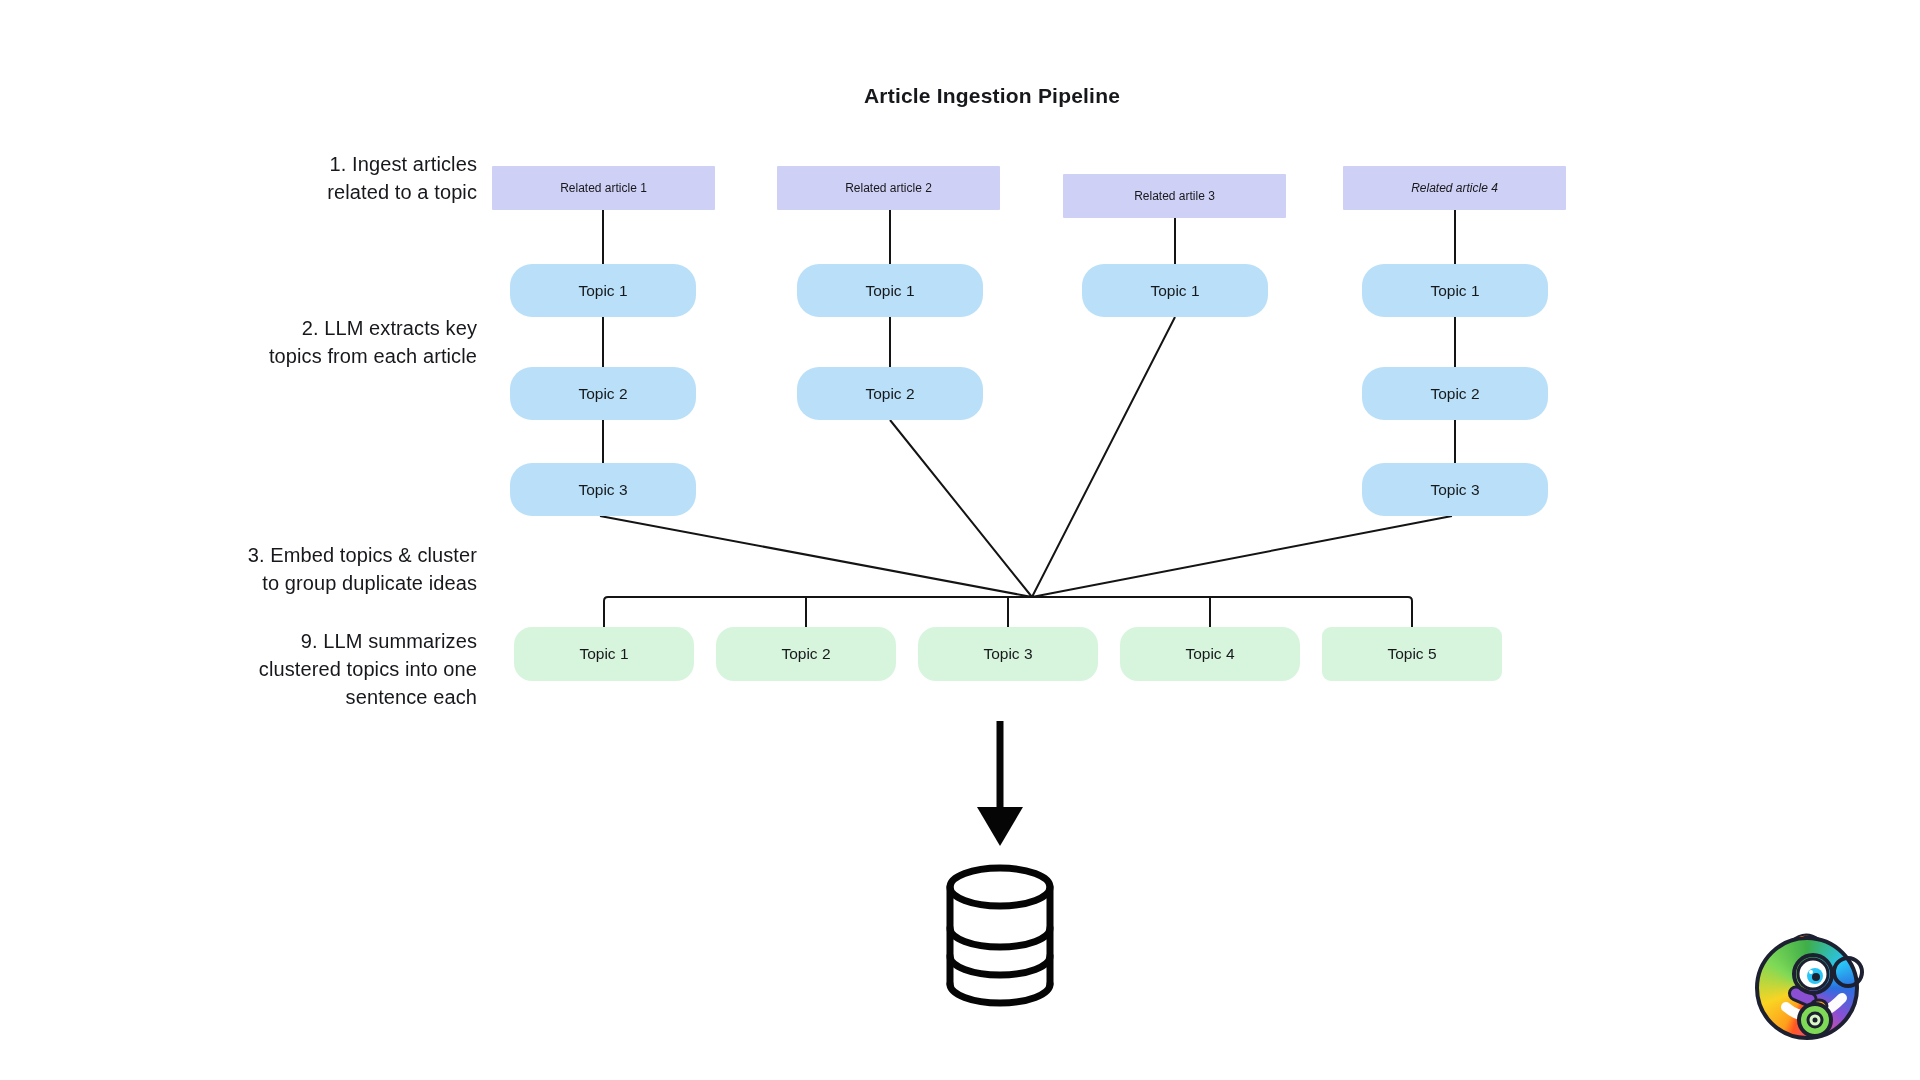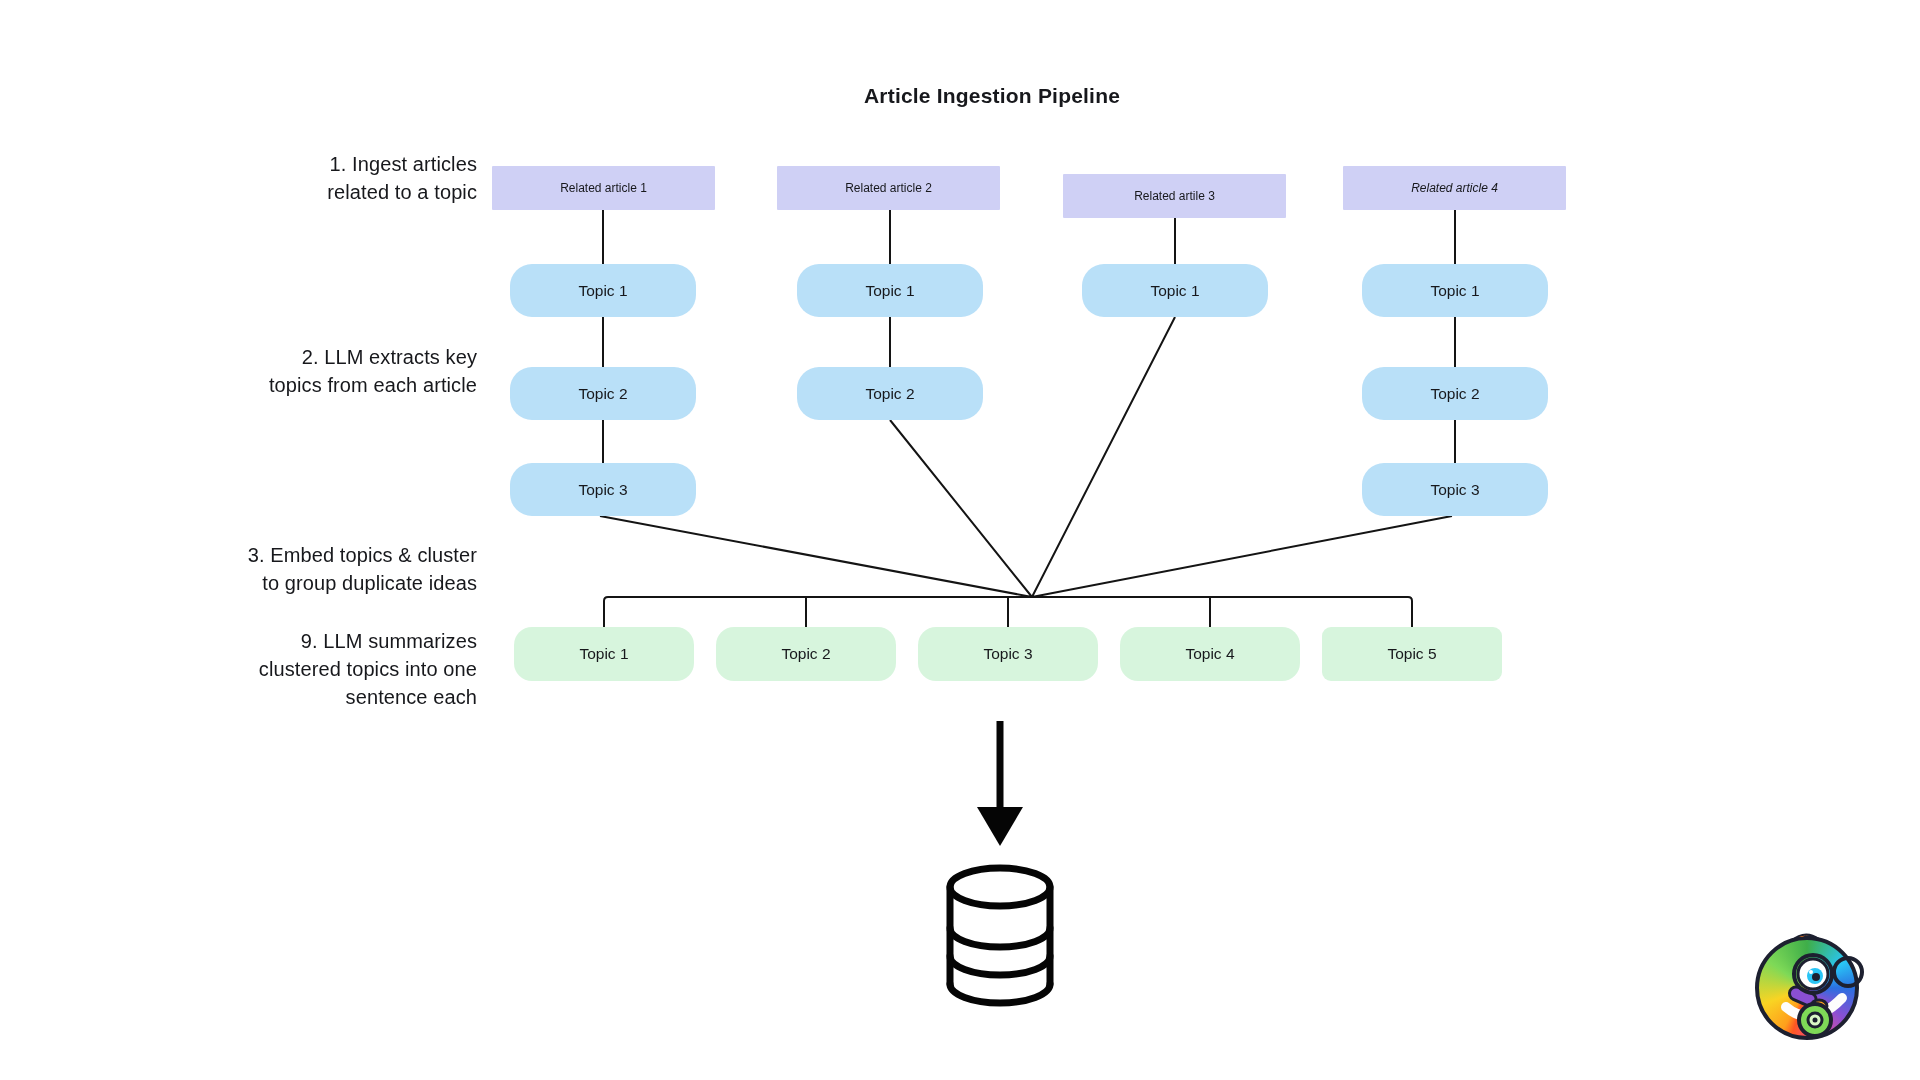--- a/index.html
+++ b/index.html
@@ -37,21 +37,21 @@
   }
   .logo svg{position:absolute;left:0;top:0;}
 </style>
 </head>
 <body>
 
 <div class="title">Article Ingestion Pipeline</div>
 
 <div class="step-label" style="top:150px;">1. Ingest articles
 related to a topic</div>
-<div class="step-label" style="top:314px;margin-top:29px;">2. LLM extracts key
+<div class="step-label" style="top:314px;">2. LLM extracts key
 topics from each article</div>
 <div class="step-label" style="top:541px;">3. Embed topics &amp; cluster
 to group duplicate ideas</div>
 <div class="step-label" style="top:627px;">9. LLM summarizes
 clustered topics into one
 sentence each</div>
 
 <svg class="overlay" viewBox="0 0 1920 1080">
 
   <path class="connector" d="M603 210 V264 M890 210 V264 M1175 210 V264 M1455 210 V264"></path>

